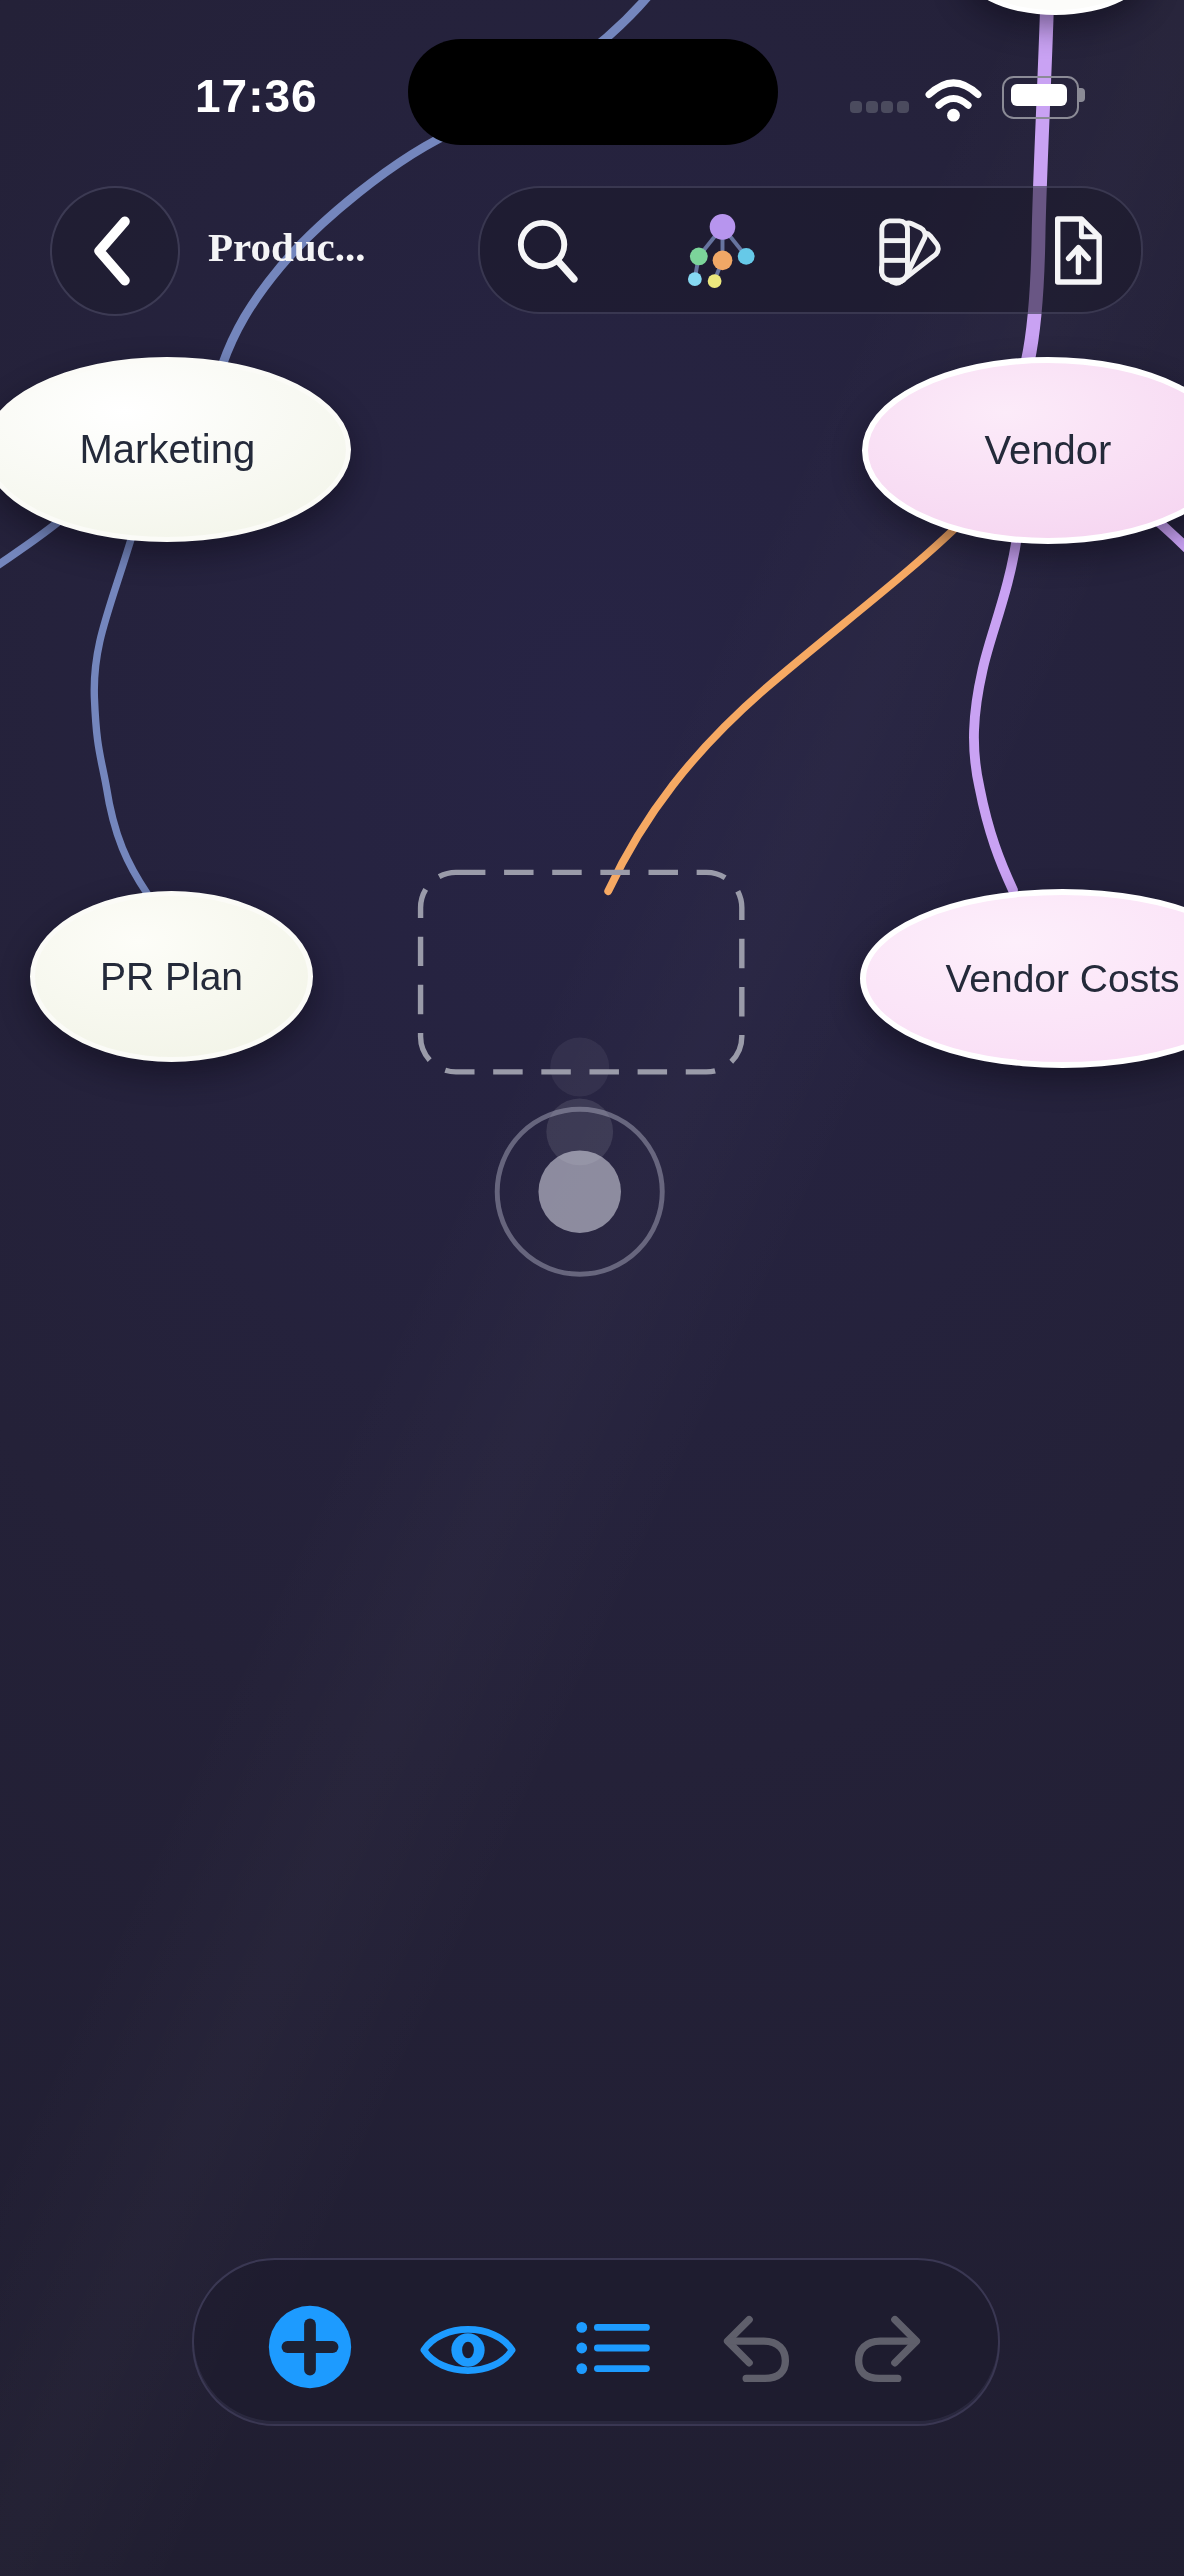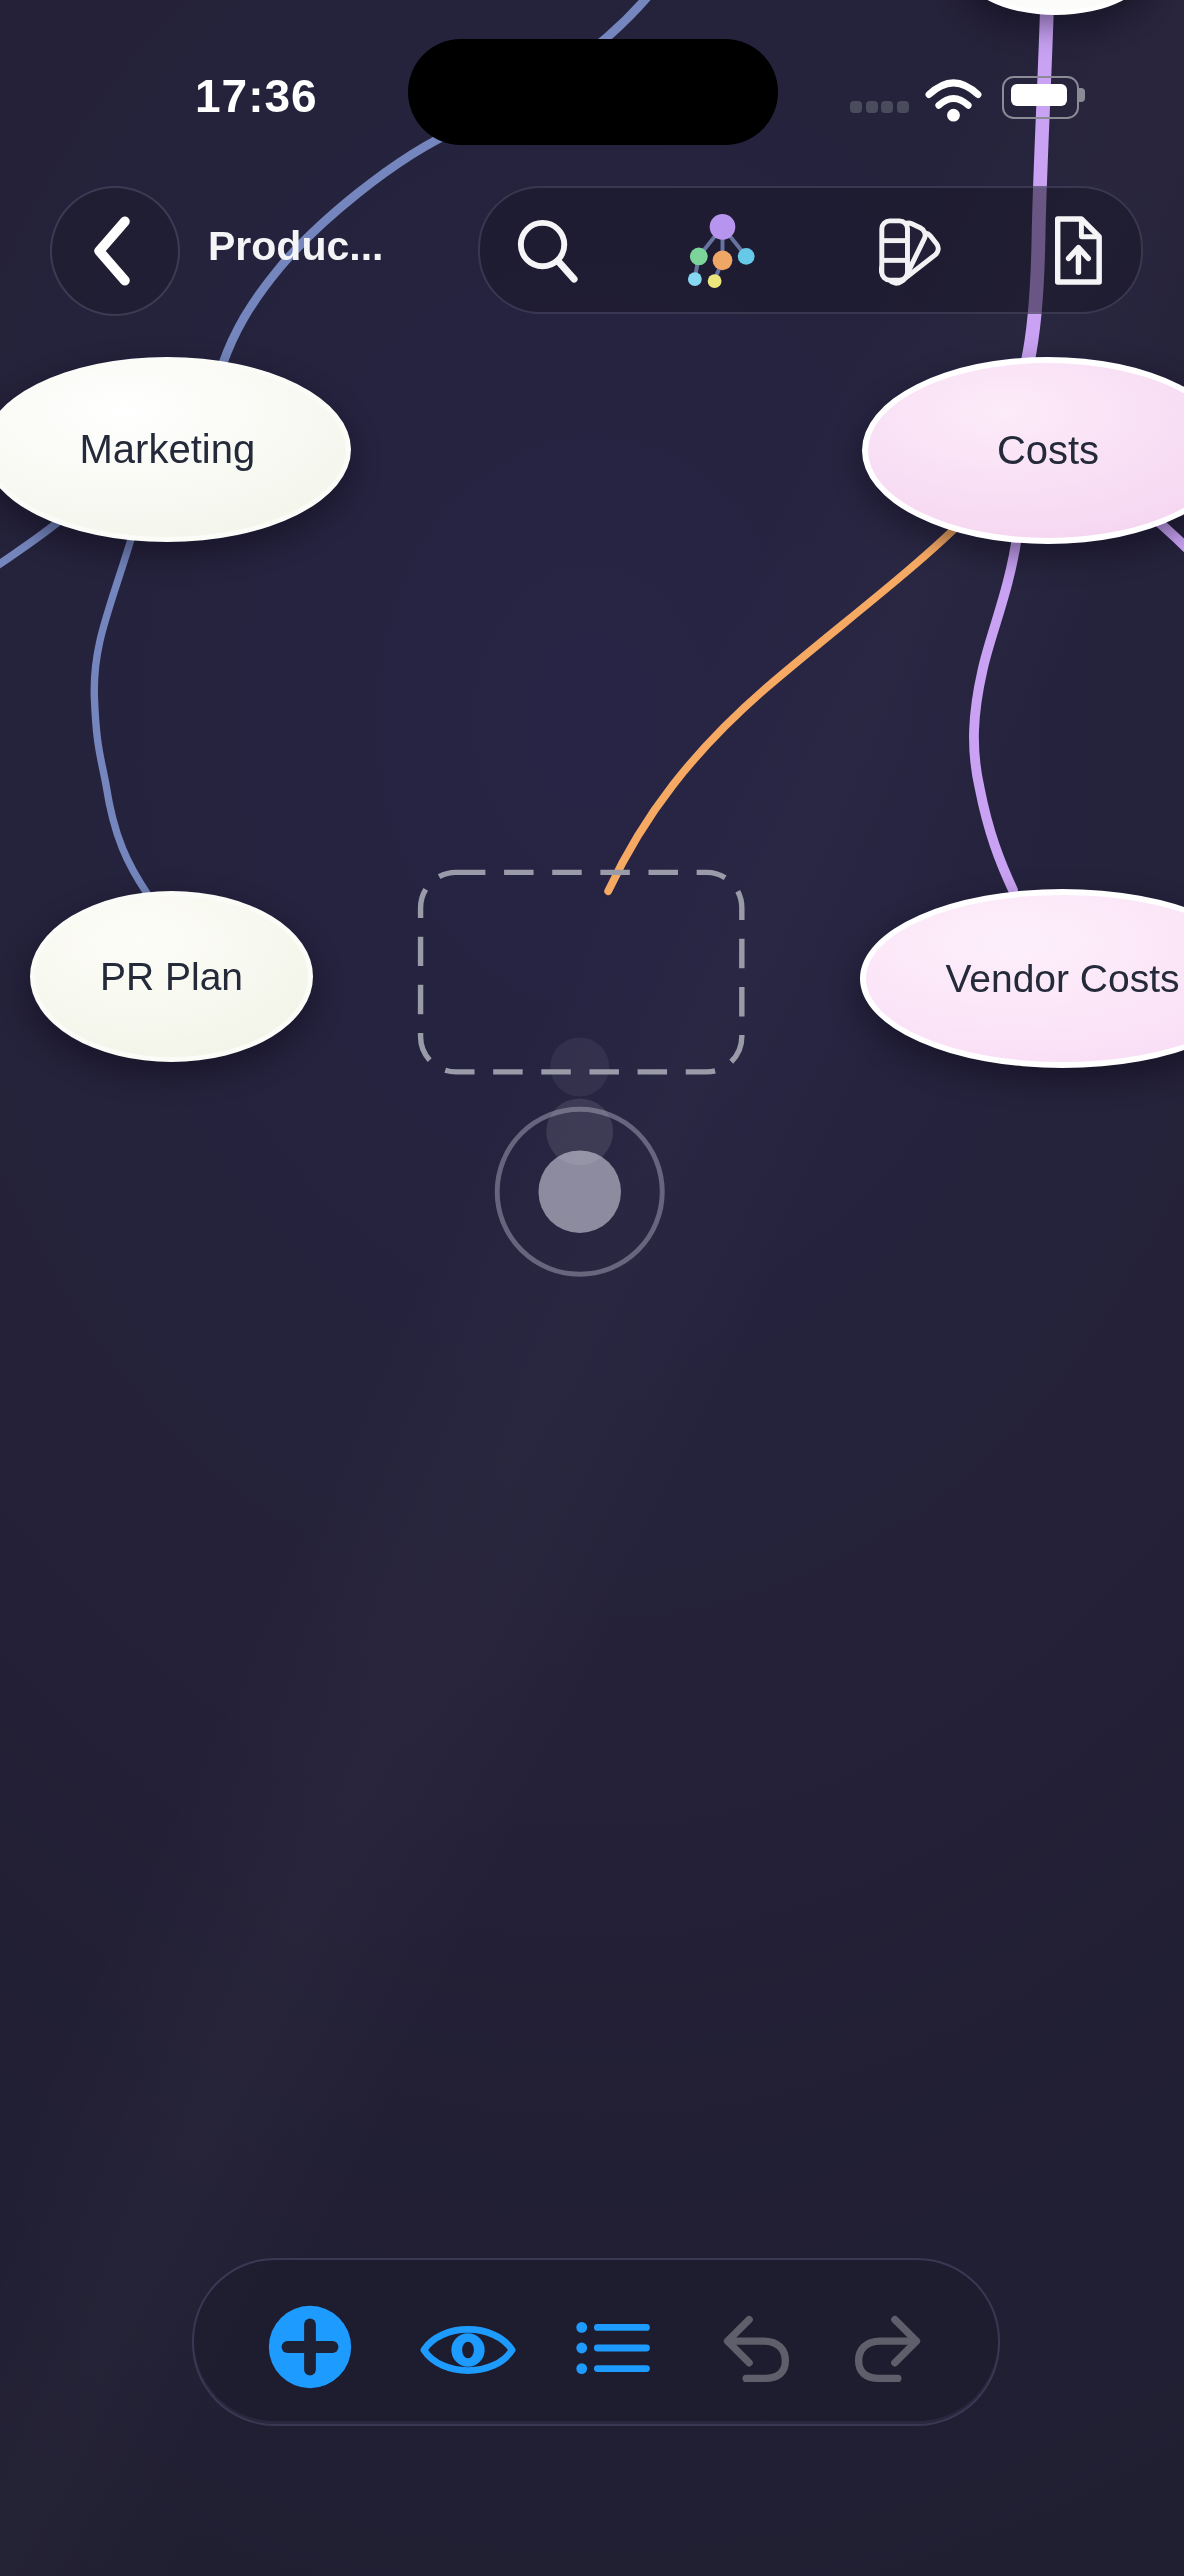--- a/index.html
+++ b/index.html
@@ -16,21 +16,21 @@
   .time{left:147px;top:69px;width:157px;color:#ffffff;font-size:46px;font-weight:600;letter-spacing:1px;margin-left:48px;}
   .island{left:408px;top:39px;width:370px;height:106px;background:#000;border-radius:53px;}
   .cell-dot{top:101px;width:11.8px;height:11.8px;border-radius:3.9px;background:#4b4b5e;}
   .battery-body{left:1002px;top:76px;width:73px;height:39px;border:2.9px solid #8b8b96;border-radius:11.8px;}
   .battery-fill{left:1011px;top:84px;width:56px;height:21.6px;background:#ffffff;border-radius:5.9px;}
   .battery-nub{left:1079px;top:88px;width:5.9px;height:13.8px;background:#8b8b96;border-radius:0 3.9px 3.9px 0;}
   
   .back-btn{left:50px;top:186px;width:126px;height:126px;border-radius:50%;
     background:rgba(30,28,46,0.55);border:2px solid rgba(125,125,160,0.30);
     display:flex;align-items:center;justify-content:center;}
-  .nav-title{left:208px;top:223px;width:255px;color:#f4f4f6;font-size:41px;font-weight:600;}
+  .nav-title{left:208px;top:223px;width:255px;color:#f4f4f6;font-size:41px;font-weight:600;font-family:Liberation Serif, serif;}
   .nav-pill{left:478px;top:186px;width:661px;height:124px;border-radius:62px;
     background:rgba(25,23,40,0.55);border:2px solid rgba(125,125,160,0.28);}
   .nav-icon{position:absolute;top:24.6px;width:75px;height:75px;}
   
   .node{display:flex;align-items:center;justify-content:center;border-radius:50%;
     box-shadow:0 11.8px 29.5px rgba(8,6,18,0.45);color:#242a3a;font-weight:500;}
   .node span{white-space:nowrap;text-align:right;}
   .node-marketing{left:-16.7px;top:357px;width:358px;height:175px;border:5.9px solid #fbfbf7;
     background:radial-gradient(90% 90% at 38% 28%, #ffffff 0%, #f2f4e8 100%);font-size:40px;}
   .node-budget{left:862px;top:357px;width:360px;height:175px;border:6.9px solid #ffffff;
@@ -73,21 +73,21 @@
     <circle cx="590" cy="1152" r="34" fill="rgba(255,255,255,0.10)"></circle>
     <circle cx="590" cy="1213" r="84" stroke="rgba(165,165,185,0.50)" stroke-width="5"></circle>
     <circle cx="590" cy="1213" r="42" fill="rgba(208,208,222,0.60)"></circle>
   </svg>
 
   <div class="abs node node-offscreen"></div>
   <div class="abs node node-marketing">
       <span>Marketing</span>
     </div>
   <div class="abs node node-budget">
-      <span>Costs</span>
+      <span>Vendor</span>
     </div>
   <div class="abs node node-pr">
       <span>PR Plan</span>
     </div>
   <div class="abs node node-vendor">
       <span>Vendor Costs</span>
     </div>
 
 
   <div class="abs time">17:36</div>

